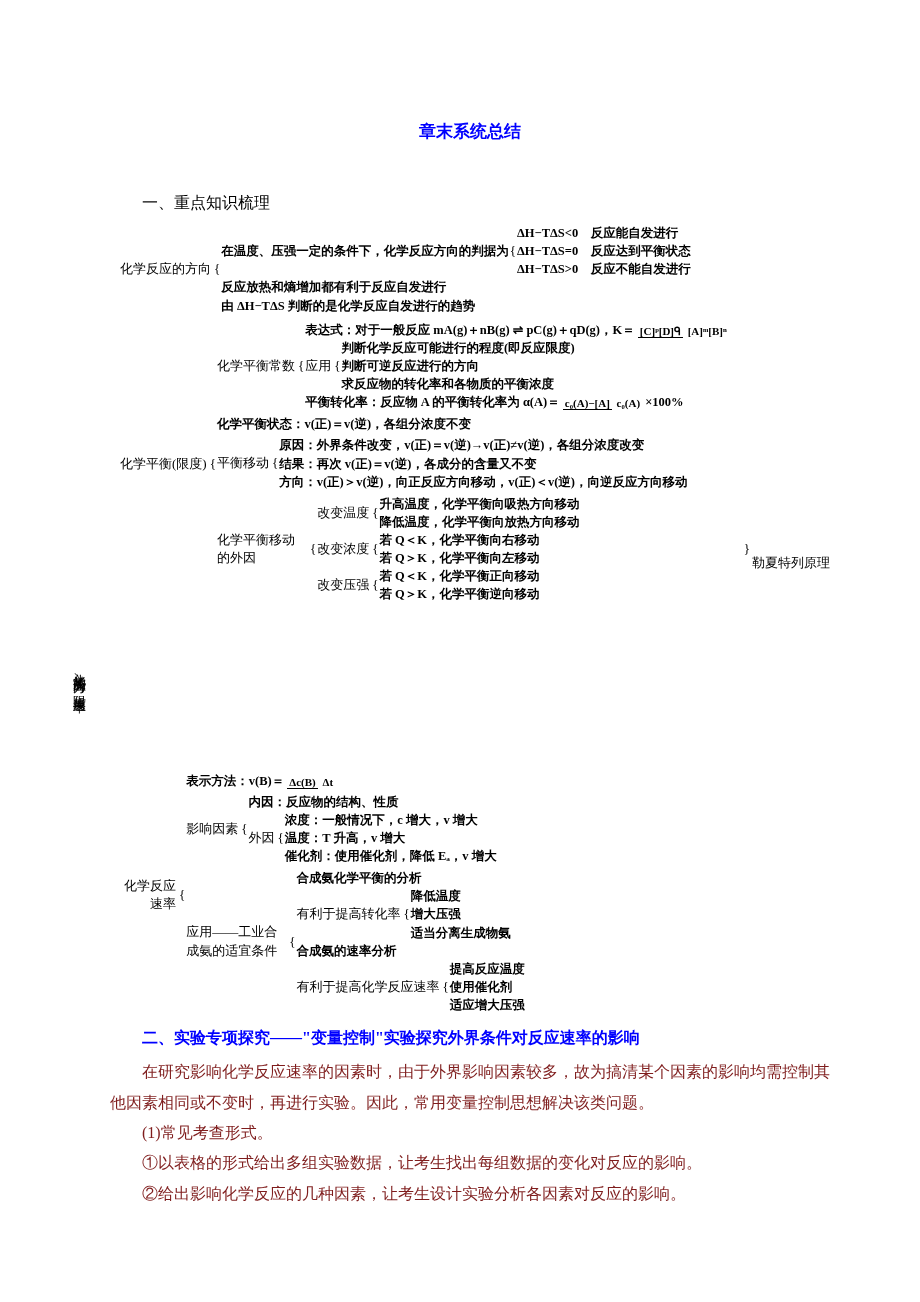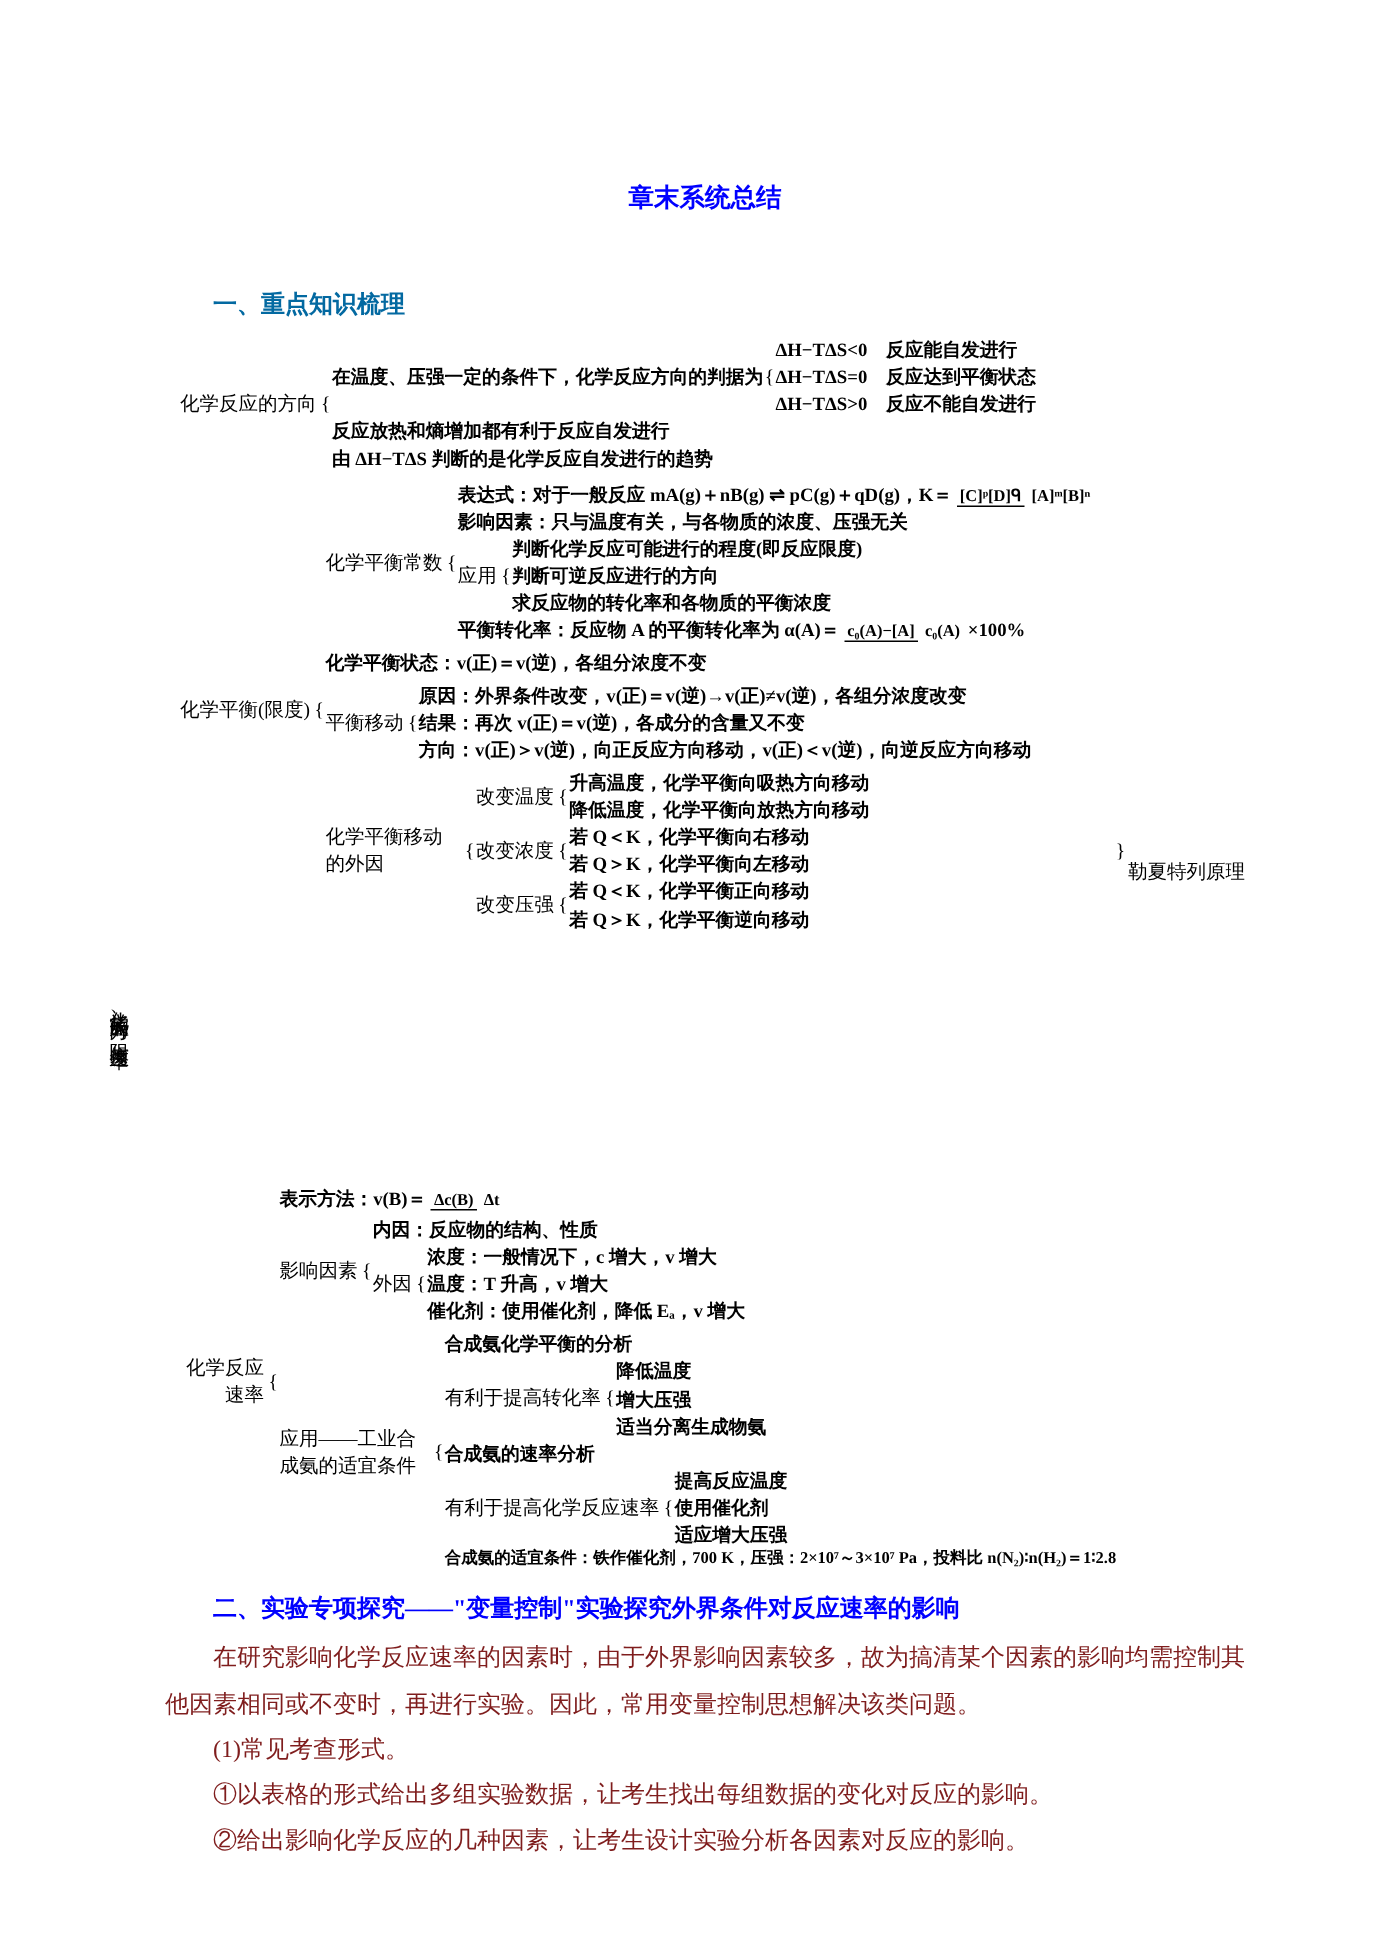--- a/index.html
+++ b/index.html
@@ -13,23 +13,23 @@
   padding: 120px 90px 60px 110px;
 }
 .title {
   text-align: center;
   color: #0000FF;
   font-size: 17px;
   font-weight: bold;
   margin-bottom: 50px;
 }
 .section-header {
-  color: #0369a1;
+  color: #000000;
   font-size: 16px;
-  font-weight: bold;
+  font-weight: normal;
   margin-bottom: 10px;
   text-indent: 2em;
 }
 .section-header2 {
   color: #0000FF;
   font-size: 16px;
   font-weight: bold;
   margin-top: 5px;
   margin-bottom: 8px;
   text-indent: 2em;
@@ -162,21 +162,20 @@
             <div class="blabel">化学平衡常数</div>
             <div class="bbrace">{</div>
             <div class="bcontent">
               <div class="line">
                 <span>表达式：对于一般反应 mA(g)＋nB(g) ⇌ pC(g)＋qD(g)，K＝</span>
                 <span class="frac">
                   <span class="num">[C]ᵖ[D]ᑫ</span>
                   <span class="den">[A]ᵐ[B]ⁿ</span>
                 </span>
               </div>
-              <div class="line">影响因素：只与温度有关，与各物质的浓度、压强无关</div>
               <div class="sub-row">
                 <span class="blabel">应用</span>
                 <span class="bbrace">{</span>
                 <div>
                   <div class="line">判断化学反应可能进行的程度(即反应限度)</div>
                   <div class="line">判断可逆反应进行的方向</div>
                   <div class="line">求反应物的转化率和各物质的平衡浓度</div>
                 </div>
               </div>
               <div class="line">
@@ -286,21 +285,20 @@
               <div class="line">合成氨的速率分析</div>
               <div class="sub-row">
                 <span class="blabel">有利于提高化学反应速率</span>
                 <span class="bbrace">{</span>
                 <div>
                   <div class="line">提高反应温度</div>
                   <div class="line">使用催化剂</div>
                   <div class="line">适应增大压强</div>
                 </div>
               </div>
-              <div class="line small">合成氨的适宜条件：铁作催化剂，700 K，压强：2×10⁷～3×10⁷ Pa，投料比 n(N₂)∶n(H₂)＝1∶2.8</div>
             </div>
           </div>
 
         </div>
       </div>
 
     </div>
   </div>
 
   <div class="section-header2">二、实验专项探究——"变量控制"实验探究外界条件对反应速率的影响</div>

